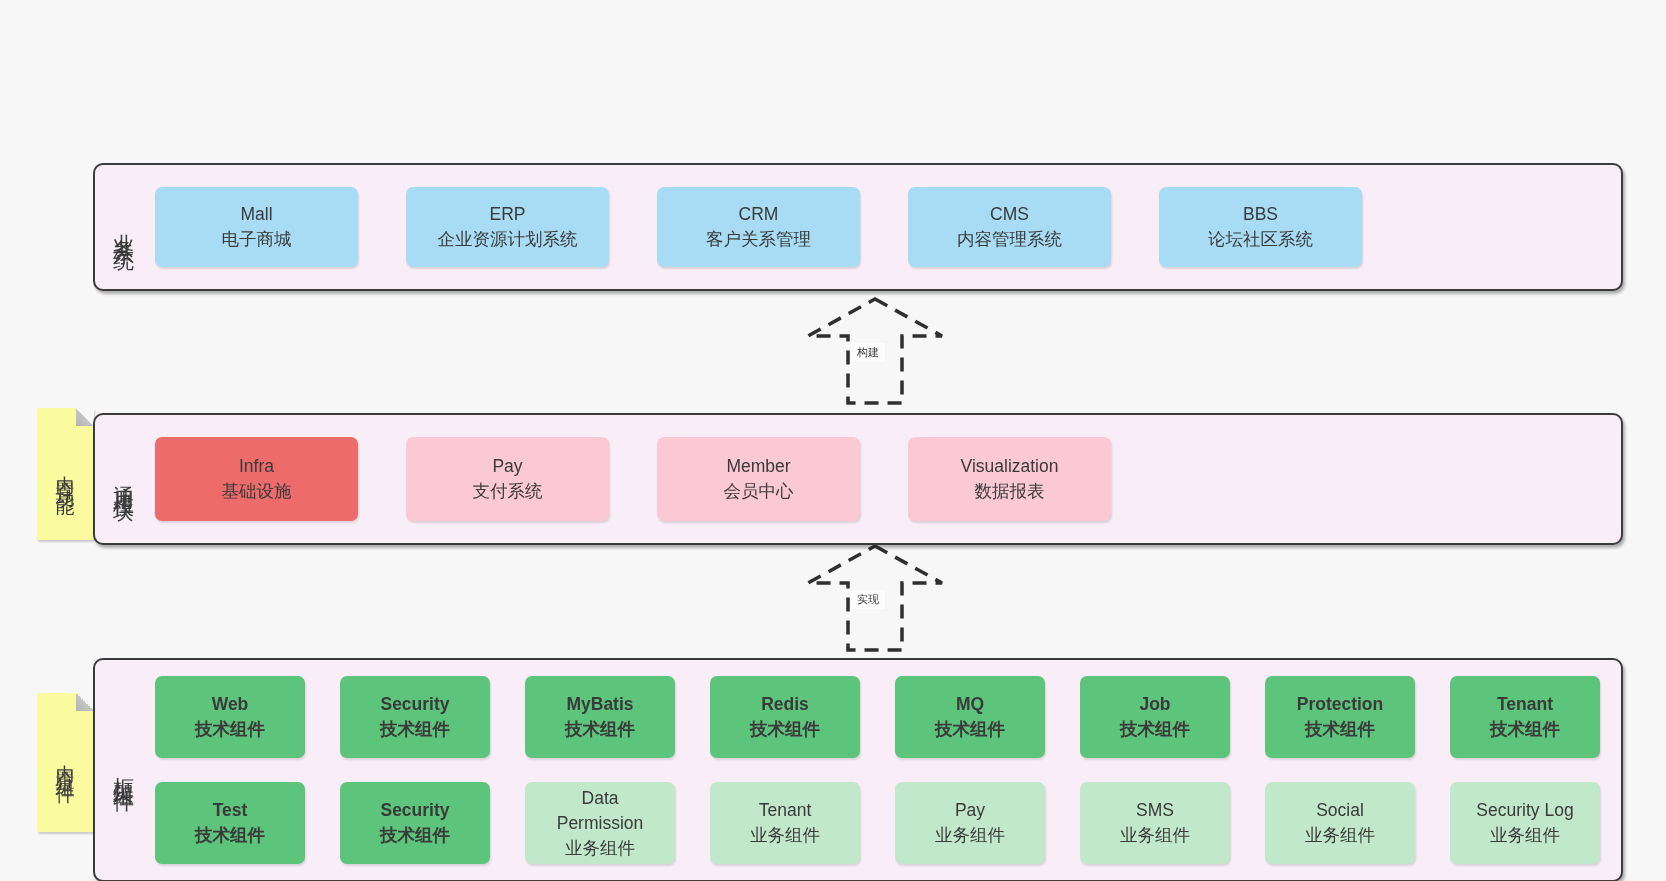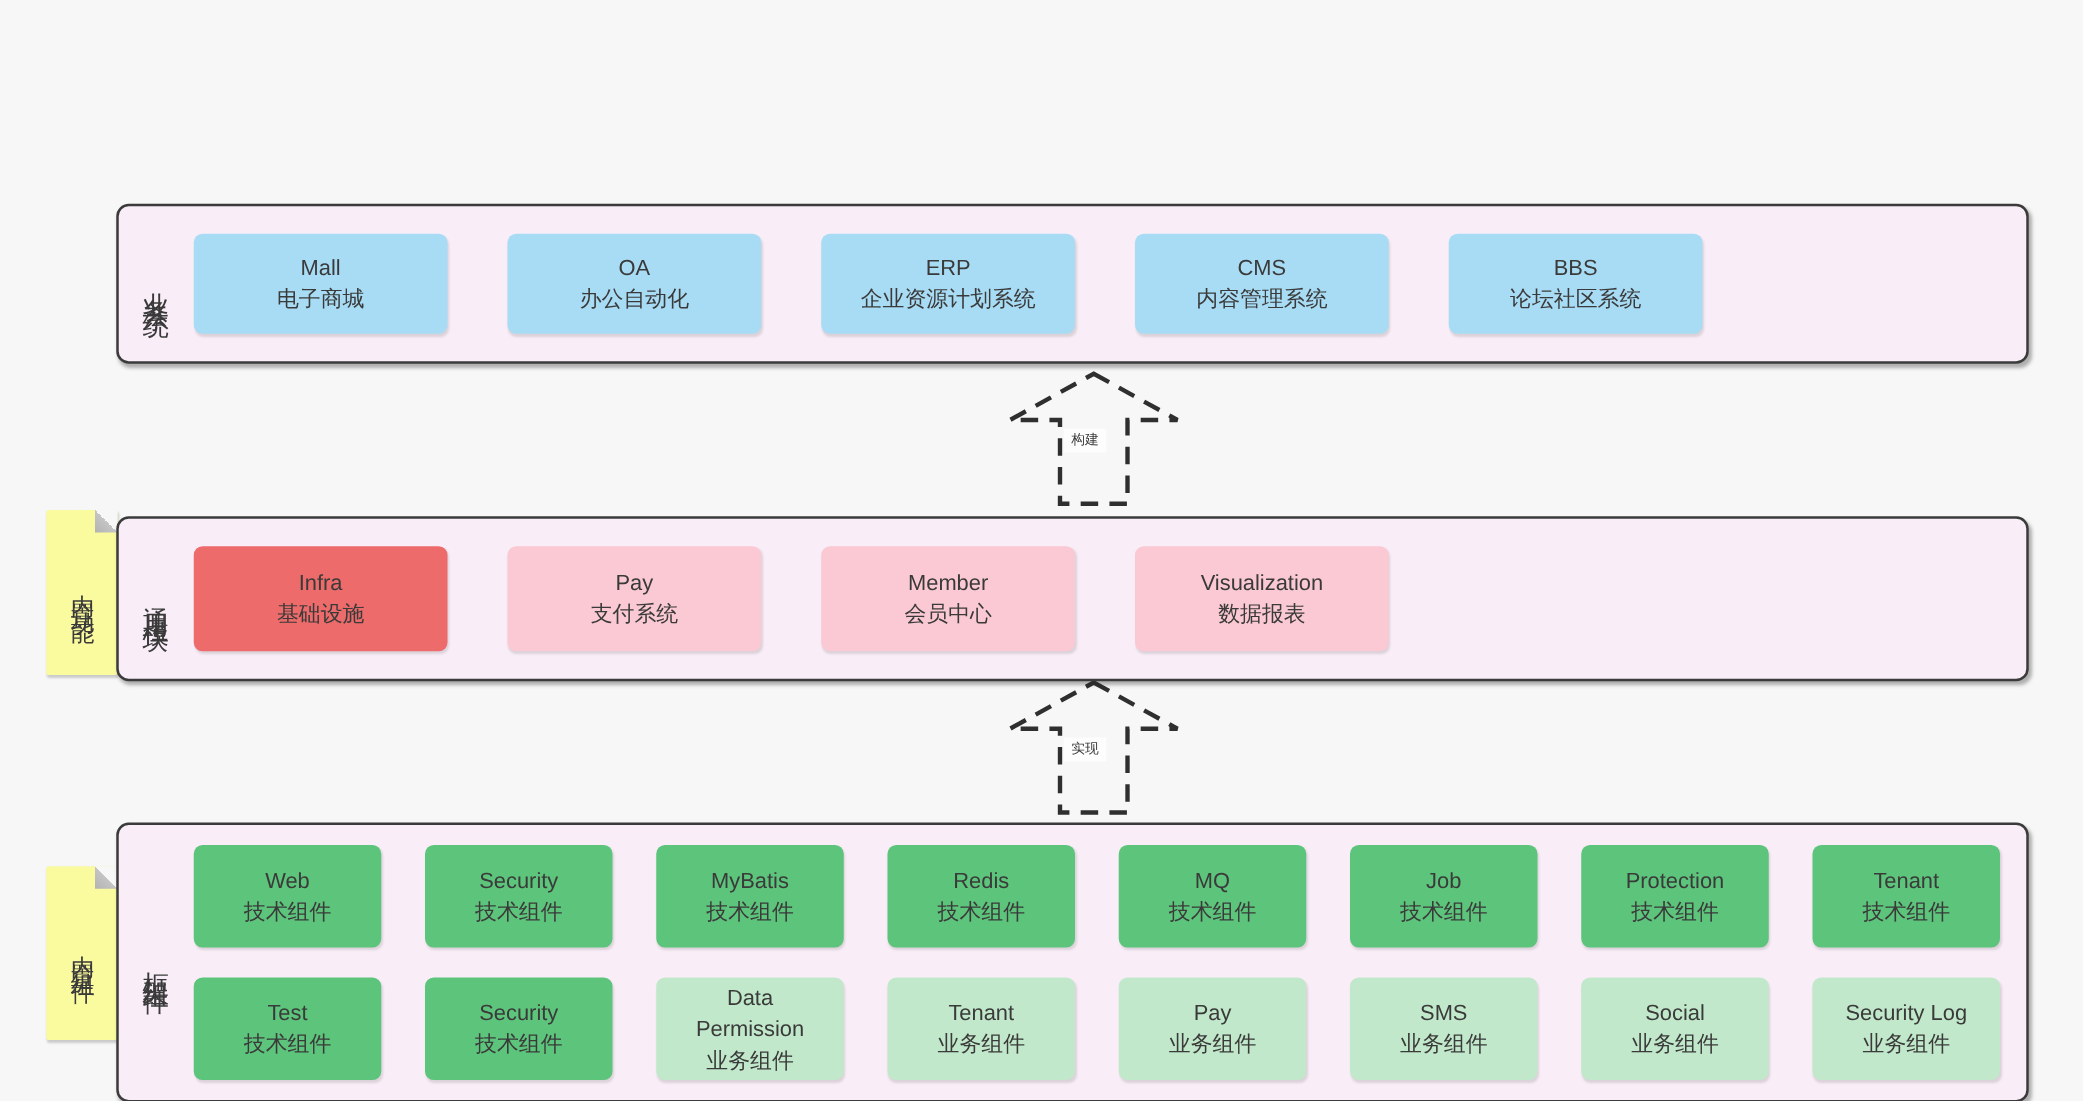--- a/index.html
+++ b/index.html
@@ -51,21 +51,21 @@
     box-sizing:border-box;
     padding:0 14px;
   }
   .box .en,.box .zh{font-size:17.5px;line-height:25px;}
   .b-lg{width:203px;height:80px;padding:0 6px;}
   .b-md{width:203px;height:84px;padding:0 6px;}
   .b-sm{width:150px;height:82px;}
   .tone-blue{background:var(--c-blue,#a8dcf5);}
   .tone-red{background:var(--c-red,#ee6b6b);}
   .tone-pink{background:var(--c-pink,#fbc9d3);}
-  .tone-green{background:var(--c-green,#5dc47b);}
+  .tone-green{background:var(--c-green,#5dc47b);font-weight:bold;}
   .tone-green-light{background:var(--c-green-light,#c1e8ca);}
   
   .tab{
     position:absolute;left:37px;width:57px;
     background:var(--c-tab,#fafa9e);
     border-radius:2px;
     box-shadow:1px 2px 2px rgba(0,0,0,.18);
     display:flex;align-items:center;justify-content:center;
     z-index:1;
   }
@@ -95,26 +95,26 @@
   <section class="panel" style="top:123px;height:128px;">
     <div class="panel-label">
       <span class="vlabel">业务系统</span>
     </div>
     <div class="row">
       <div class="box b-lg tone-blue">
         <div class="en">Mall</div>
         <div class="zh">电子商城</div>
       </div>
       <div class="box b-lg tone-blue">
-        <div class="en">OA</div>
-        <div class="zh">办公自动化</div>
-      </div>
-      <div class="box b-lg tone-blue">
         <div class="en">ERP</div>
         <div class="zh">企业资源计划系统</div>
+      </div>
+      <div class="box b-lg tone-blue">
+        <div class="en">CRM</div>
+        <div class="zh">客户关系管理</div>
       </div>
       <div class="box b-lg tone-blue">
         <div class="en">CMS</div>
         <div class="zh">内容管理系统</div>
       </div>
       <div class="box b-lg tone-blue">
         <div class="en">BBS</div>
         <div class="zh">论坛社区系统</div>
       </div>
     </div>

